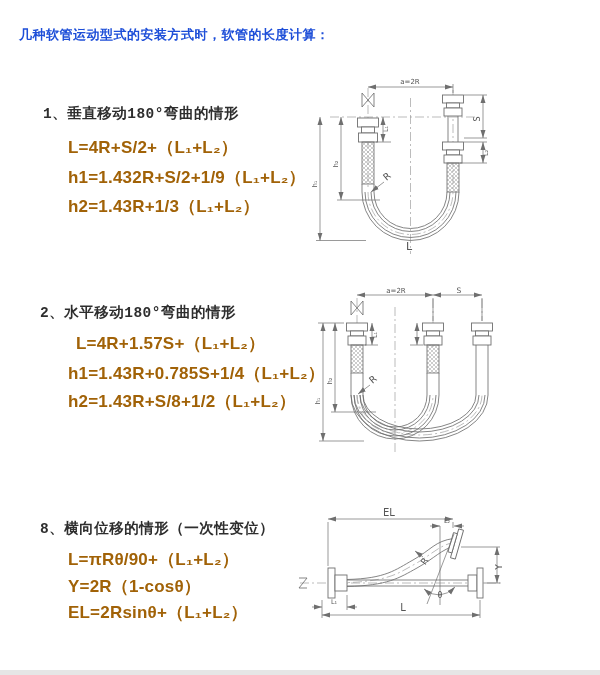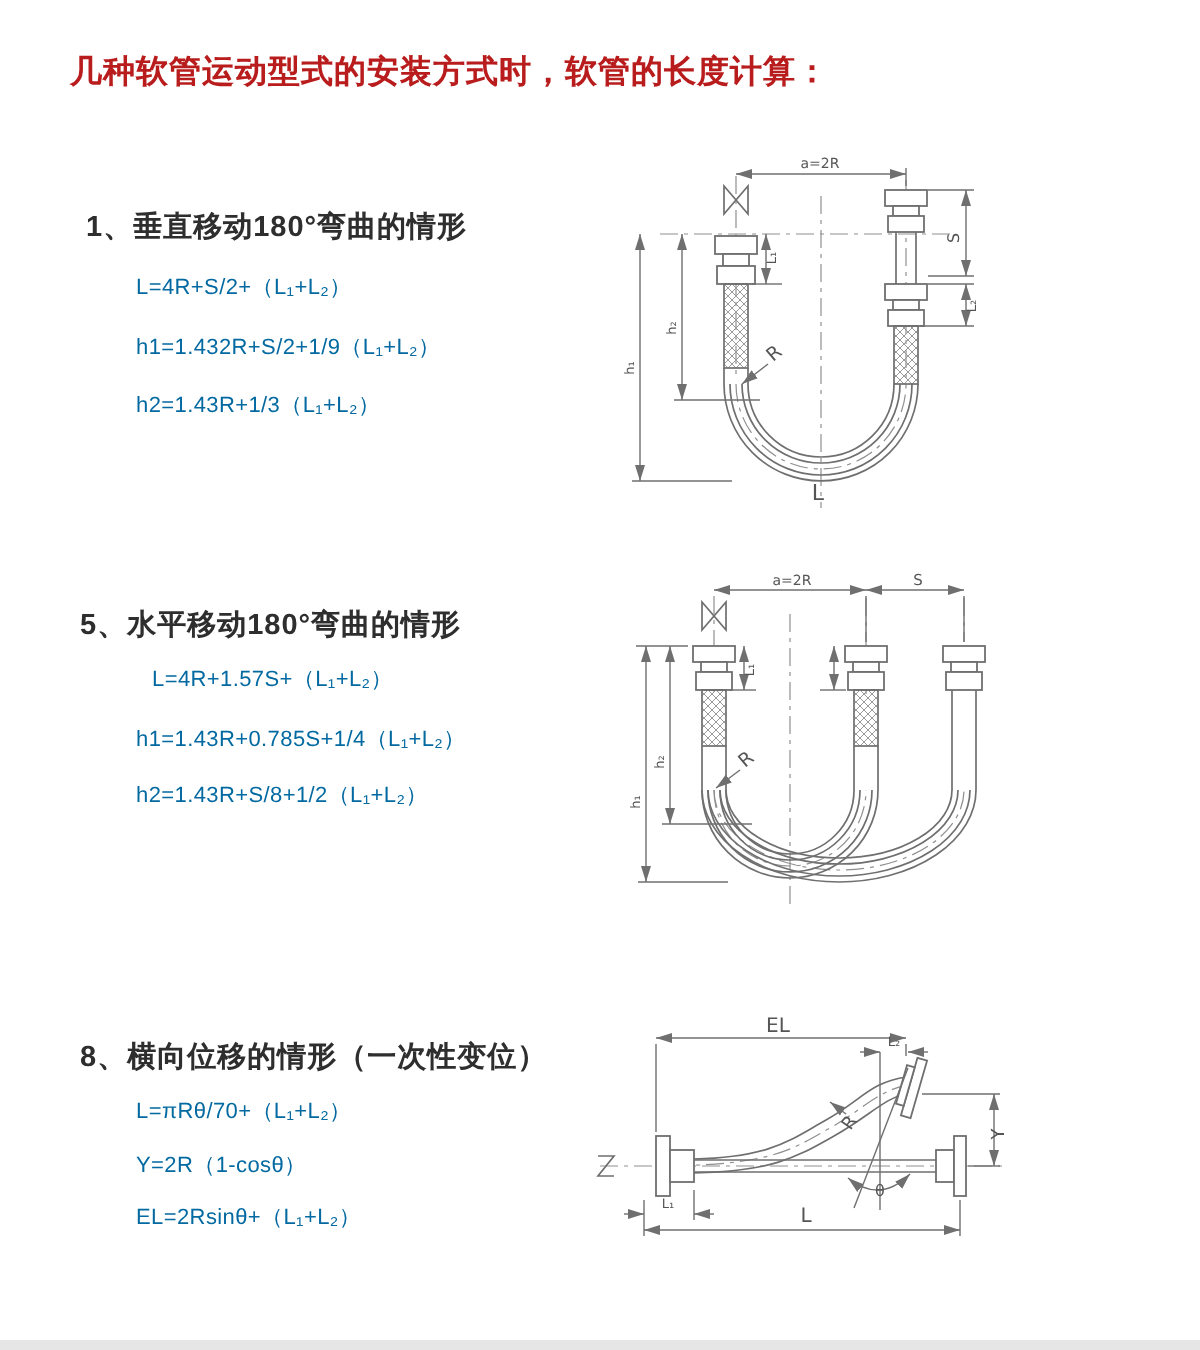--- a/index.html
+++ b/index.html
@@ -1,24 +1,24 @@
 <!DOCTYPE html>
 <html><head>
 <meta charset="utf-8">
 <style>
   html,body{margin:0;padding:0;}
   body{
     width:600px;height:675px;position:relative;background:#ffffff;
     font-family:"Liberation Sans",sans-serif;overflow:hidden;
   }
-  .page-title{position:absolute;left:35px;top:26px;font-size:16px;font-weight:600;
-    color:#b91c1c;letter-spacing:.5px;white-space:nowrap;}
+  .page-title{position:absolute;left:19px;top:26px;font-size:13px;font-weight:600;
+    color:#1d4ed8;letter-spacing:.5px;white-space:nowrap;}
   .sec-heading{position:absolute;font-size:14.5px;font-weight:600;color:#2e2e2e;
-    letter-spacing:.5px;white-space:nowrap;}
-  .formula{position:absolute;font-size:11px;font-weight:400;color:#0369a1;
+    letter-spacing:.5px;white-space:nowrap;font-family:Liberation Mono, monospace;}
+  .formula{position:absolute;font-size:17px;font-weight:700;color:#a16207;
     letter-spacing:.2px;white-space:nowrap;}
   svg.diag{position:absolute;overflow:visible;}
   .dln{stroke:#6f6f6f;stroke-width:.85;fill:none;}
   .dim{stroke:#6f6f6f;stroke-width:.7;fill:none;}
   .cl{stroke:#8f8f8f;stroke-width:.6;fill:none;stroke-dasharray:9 3 2 3;}
   .fit{fill:#ffffff;stroke:#6f6f6f;stroke-width:.9;}
   .hat{fill:url(#hatch);stroke:#6f6f6f;stroke-width:.85;}
   .dtx{font-family:"DejaVu Sans",sans-serif;fill:#555555;}
   .bottom-edge{position:absolute;left:0;bottom:0;width:600px;height:5px;background:#e6e6e6;}
 </style>
@@ -36,27 +36,27 @@
   </defs>
 </svg>
 
 <div class="page-title">几种软管运动型式的安装方式时，软管的长度计算：</div>
 
 <div class="sec-heading" style="left:43px;top:104px">1、垂直移动180°弯曲的情形</div>
 <div class="formula" style="left:68px;top:136px">L=4R+S/2+（L₁+L₂）</div>
 <div class="formula" style="left:68px;top:166px">h1=1.432R+S/2+1/9（L₁+L₂）</div>
 <div class="formula" style="left:68px;top:195px">h2=1.43R+1/3（L₁+L₂）</div>
 
-<div class="sec-heading" style="left:40px;top:303px">5、水平移动180°弯曲的情形</div>
+<div class="sec-heading" style="left:40px;top:303px">2、水平移动180°弯曲的情形</div>
 <div class="formula" style="left:76px;top:332px">L=4R+1.57S+（L₁+L₂）</div>
 <div class="formula" style="left:68px;top:362px">h1=1.43R+0.785S+1/4（L₁+L₂）</div>
 <div class="formula" style="left:68px;top:390px">h2=1.43R+S/8+1/2（L₁+L₂）</div>
 
 <div class="sec-heading" style="left:40px;top:519px">8、横向位移的情形（一次性变位）</div>
-<div class="formula" style="left:68px;top:548px">L=πRθ/70+（L₁+L₂）</div>
+<div class="formula" style="left:68px;top:548px">L=πRθ/90+（L₁+L₂）</div>
 <div class="formula" style="left:68px;top:575px">Y=2R（1-cosθ）</div>
 <div class="formula" style="left:68px;top:601px">EL=2Rsinθ+（L₁+L₂）</div>
 
 <svg class="diag" style="left:308px;top:72px" width="287" height="188" viewBox="0 0 287 188">
   <g>
     <path class="cl" d="M22 45 H168"></path>
     <path class="cl" d="M60 16 V118"></path>
     <path class="cl" d="M145 18 V120"></path>
     <path class="cl" d="M102.5 26 V182"></path>
     <path class="cl" d="M60 120 A42.5 42.5 0 0 0 145 120"></path>

